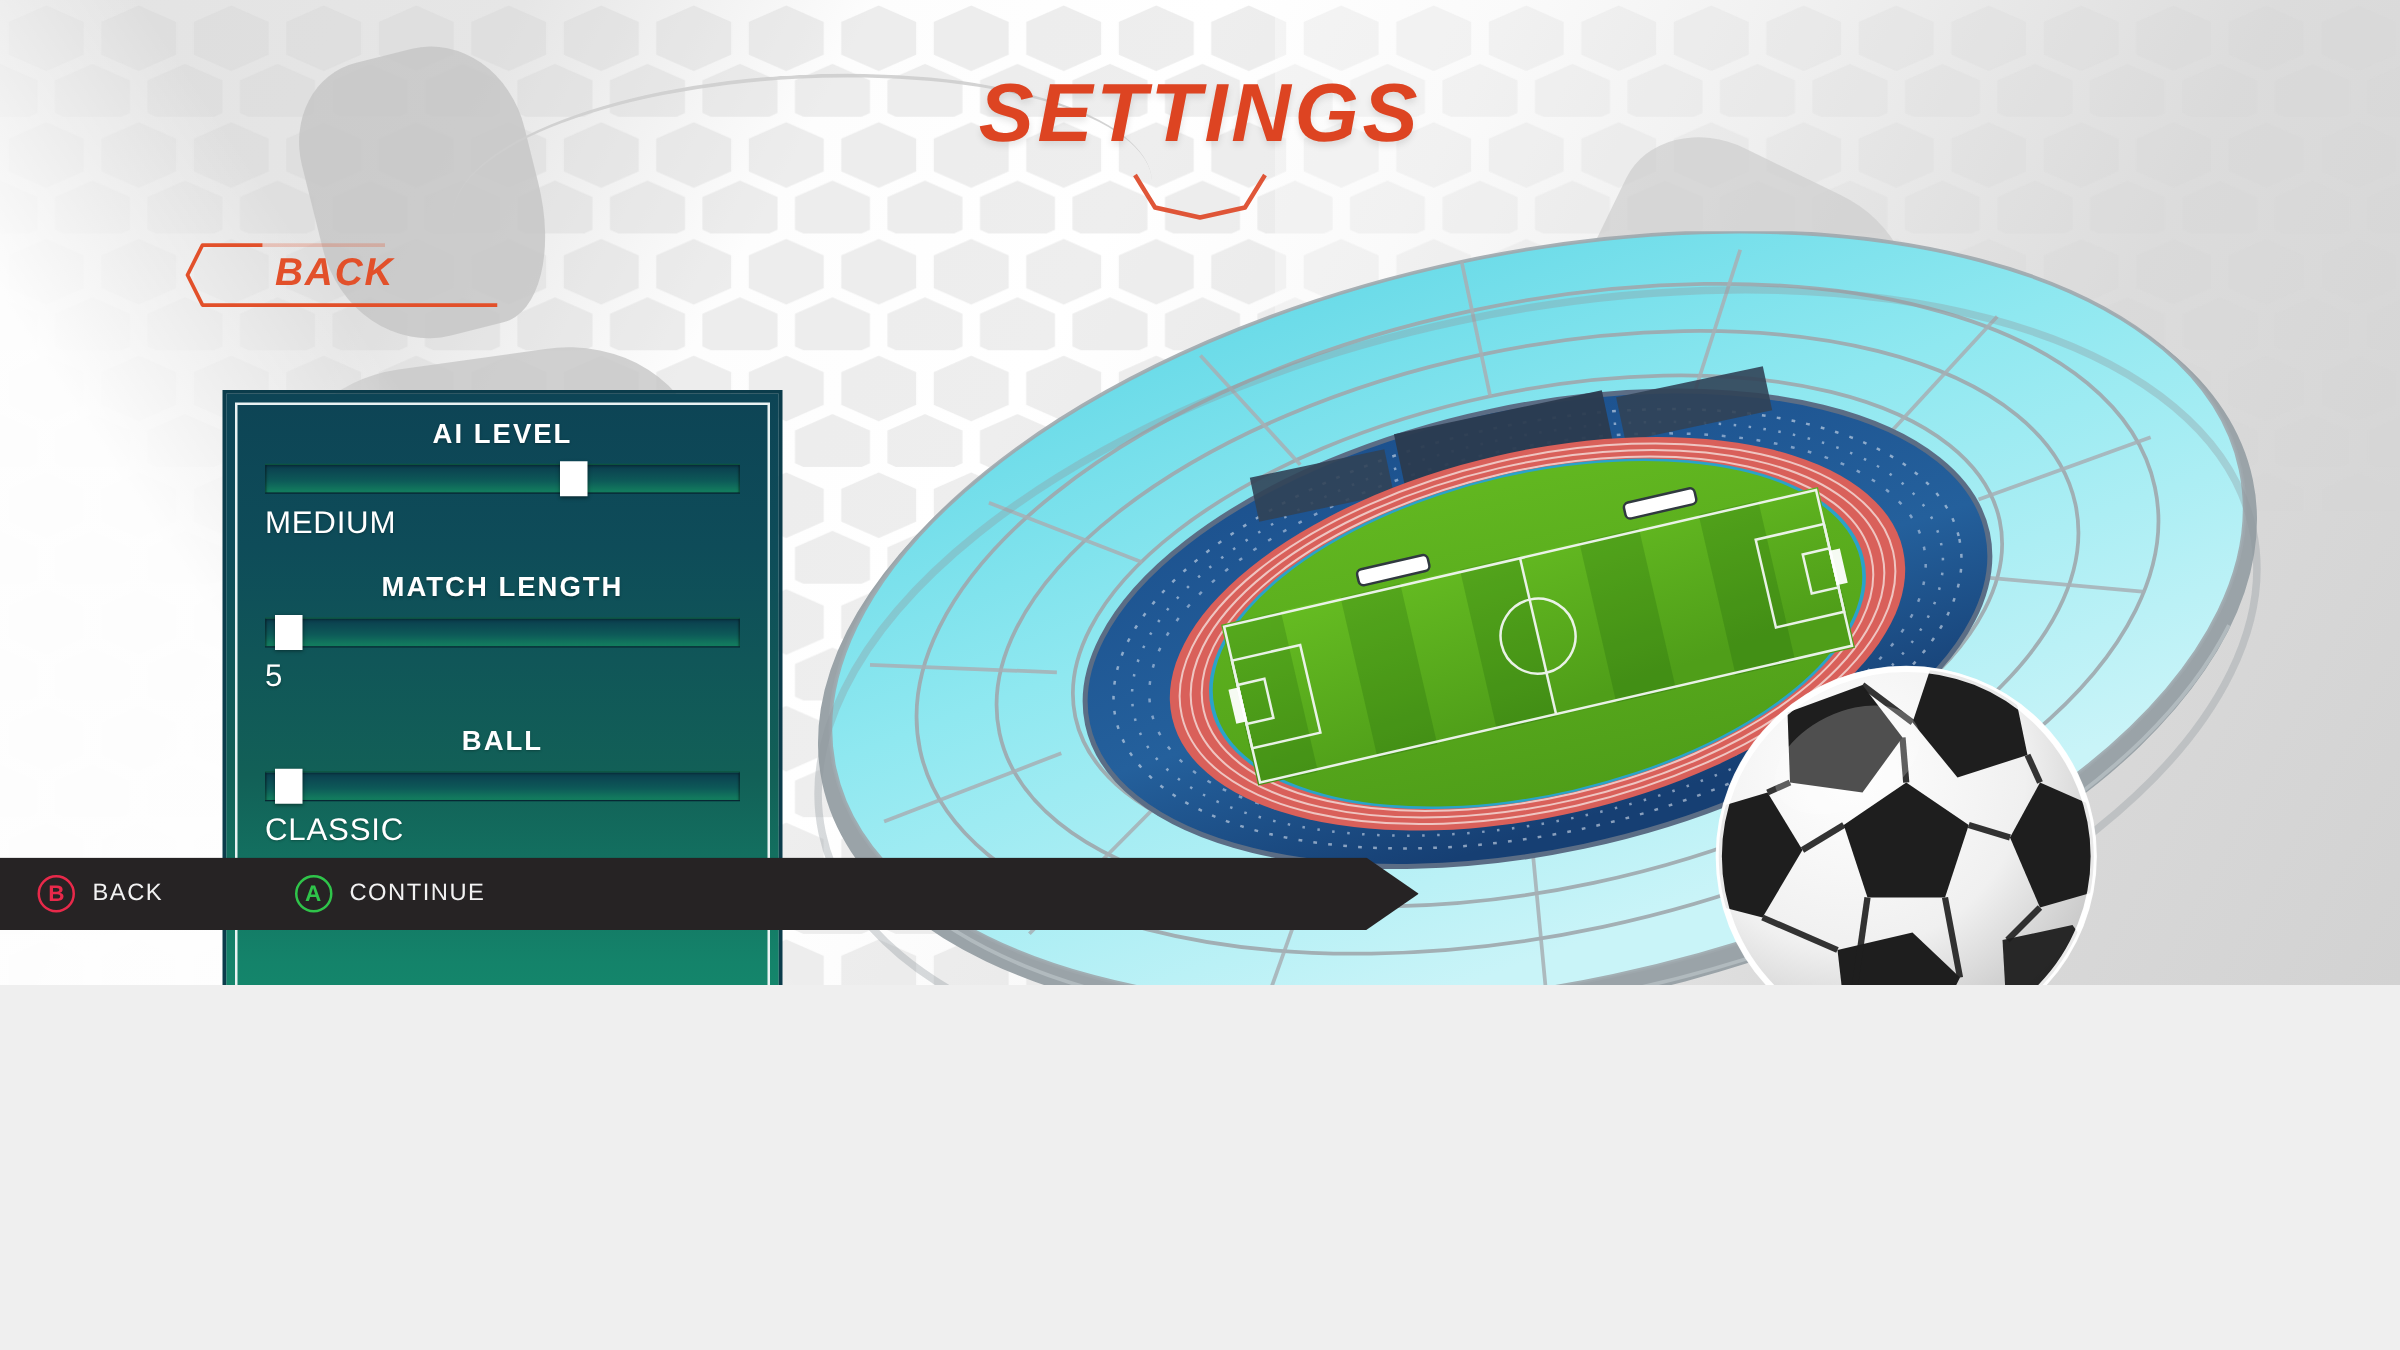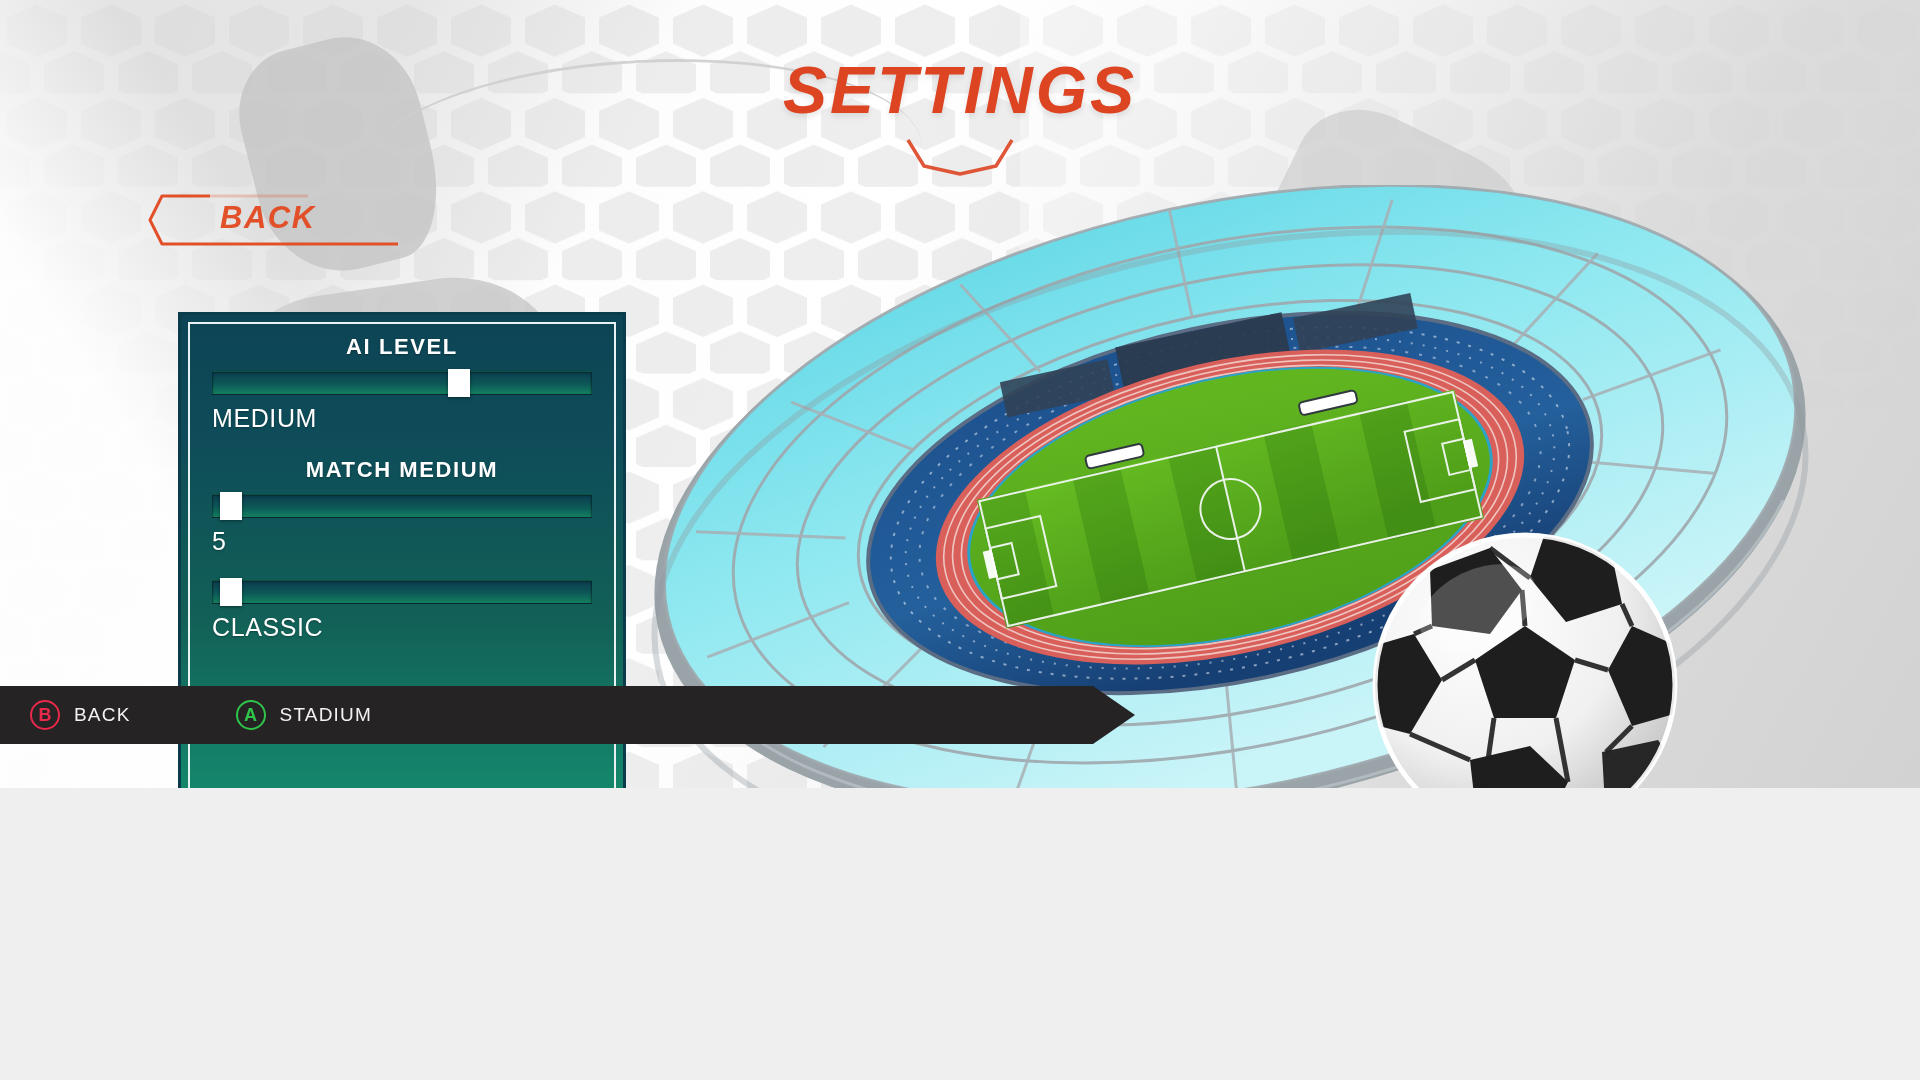--- a/index.html
+++ b/index.html
@@ -314,44 +314,45 @@
       <div class="row">
         <div class="row-label">AI LEVEL</div>
         <div class="slider">
           <div class="track"></div>
           <div class="handle" style="left:62%"></div>
         </div>
         <div class="row-value">MEDIUM</div>
       </div>
 
       <div class="row">
-        <div class="row-label">MATCH MEDIUM</div>
+        <div class="row-label">MATCH LENGTH</div>
         <div class="slider">
           <div class="track"></div>
           <div class="handle" style="left:2%"></div>
         </div>
         <div class="row-value">5</div>
       </div>
 
 
       <div class="row">
+        <div class="row-label">BALL</div>
         <div class="slider">
           <div class="track"></div>
           <div class="handle" style="left:2%"></div>
         </div>
         <div class="row-value">CLASSIC</div>
       </div>
 
     </div>
   </div>
 
   <div class="bottom-bar">
     <div class="bb-item">
       <div class="btn-glyph btn-b">B</div>
       <div class="bb-label">BACK</div>
     </div>
     <div class="bb-item second">
       <div class="btn-glyph btn-a">A</div>
-      <div class="bb-label">STADIUM</div>
+      <div class="bb-label">CONTINUE</div>
     </div>
   </div>
 
 </div>
 
 </body></html>

